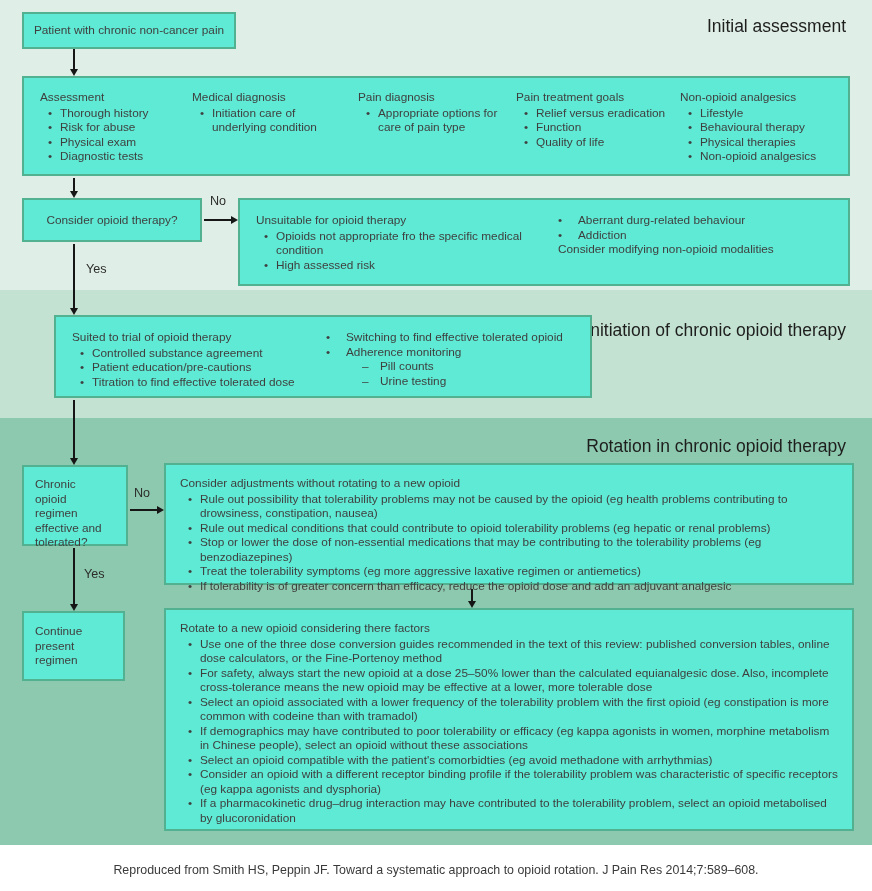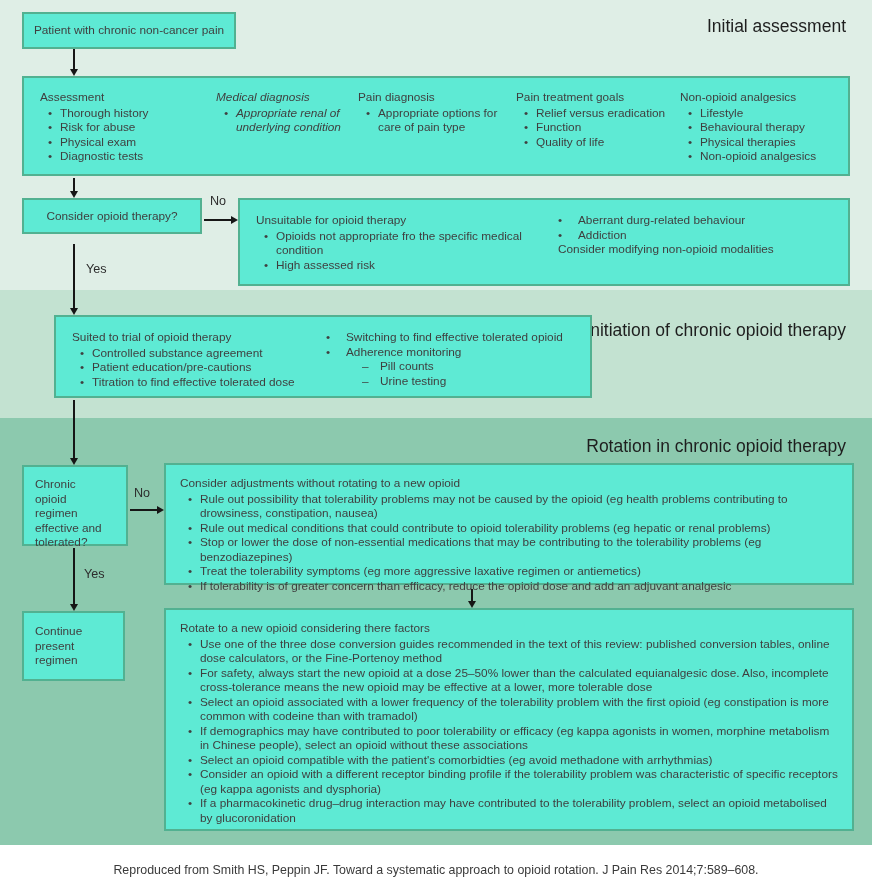--- a/index.html
+++ b/index.html
@@ -78,24 +78,24 @@
   <div class="box" style="left:22px;top:76px;width:828px;height:100px;">
     <div class="col" style="left:16px;width:152px;">
       <p class="hdr">Assessment</p>
       <ul class="bullets">
         <li>Thorough history</li>
         <li>Risk for abuse</li>
         <li>Physical exam</li>
         <li>Diagnostic tests</li>
       </ul>
     </div>
-    <div class="col" style="left:192px;width:150px;font-style:italic;">
+    <div class="col" style="left:168px;width:150px;">
       <p class="hdr">Medical diagnosis</p>
       <ul class="bullets">
-        <li>Appropriate renal of underlying condition</li>
+        <li>Initiation care of underlying condition</li>
       </ul>
     </div>
     <div class="col" style="left:334px;width:148px;">
       <p class="hdr">Pain diagnosis</p>
       <ul class="bullets">
         <li>Appropriate options for care of pain type</li>
       </ul>
     </div>
     <div class="col" style="left:492px;width:158px;">
       <p class="hdr">Pain treatment goals</p>
@@ -109,21 +109,21 @@
       <p class="hdr">Non-opioid analgesics</p>
       <ul class="bullets">
         <li>Lifestyle</li>
         <li>Behavioural therapy</li>
         <li>Physical therapies</li>
         <li>Non-opioid analgesics</li>
       </ul>
     </div>
   </div>
 
-  <div class="box center" style="left:22px;top:198px;width:180px;height:36px;">
+  <div class="box center" style="left:22px;top:198px;width:180px;height:44px;">
     <span>Consider opioid therapy?</span>
   </div>
 
   <div class="box" style="left:238px;top:198px;width:612px;height:88px;">
     <div class="col" style="left:16px;top:13px;width:296px;">
       <p class="hdr">Unsuitable for opioid therapy</p>
       <ul class="bullets">
         <li>Opioids not appropriate fro the specific medical condition</li>
         <li>High assessed risk</li>
       </ul>

